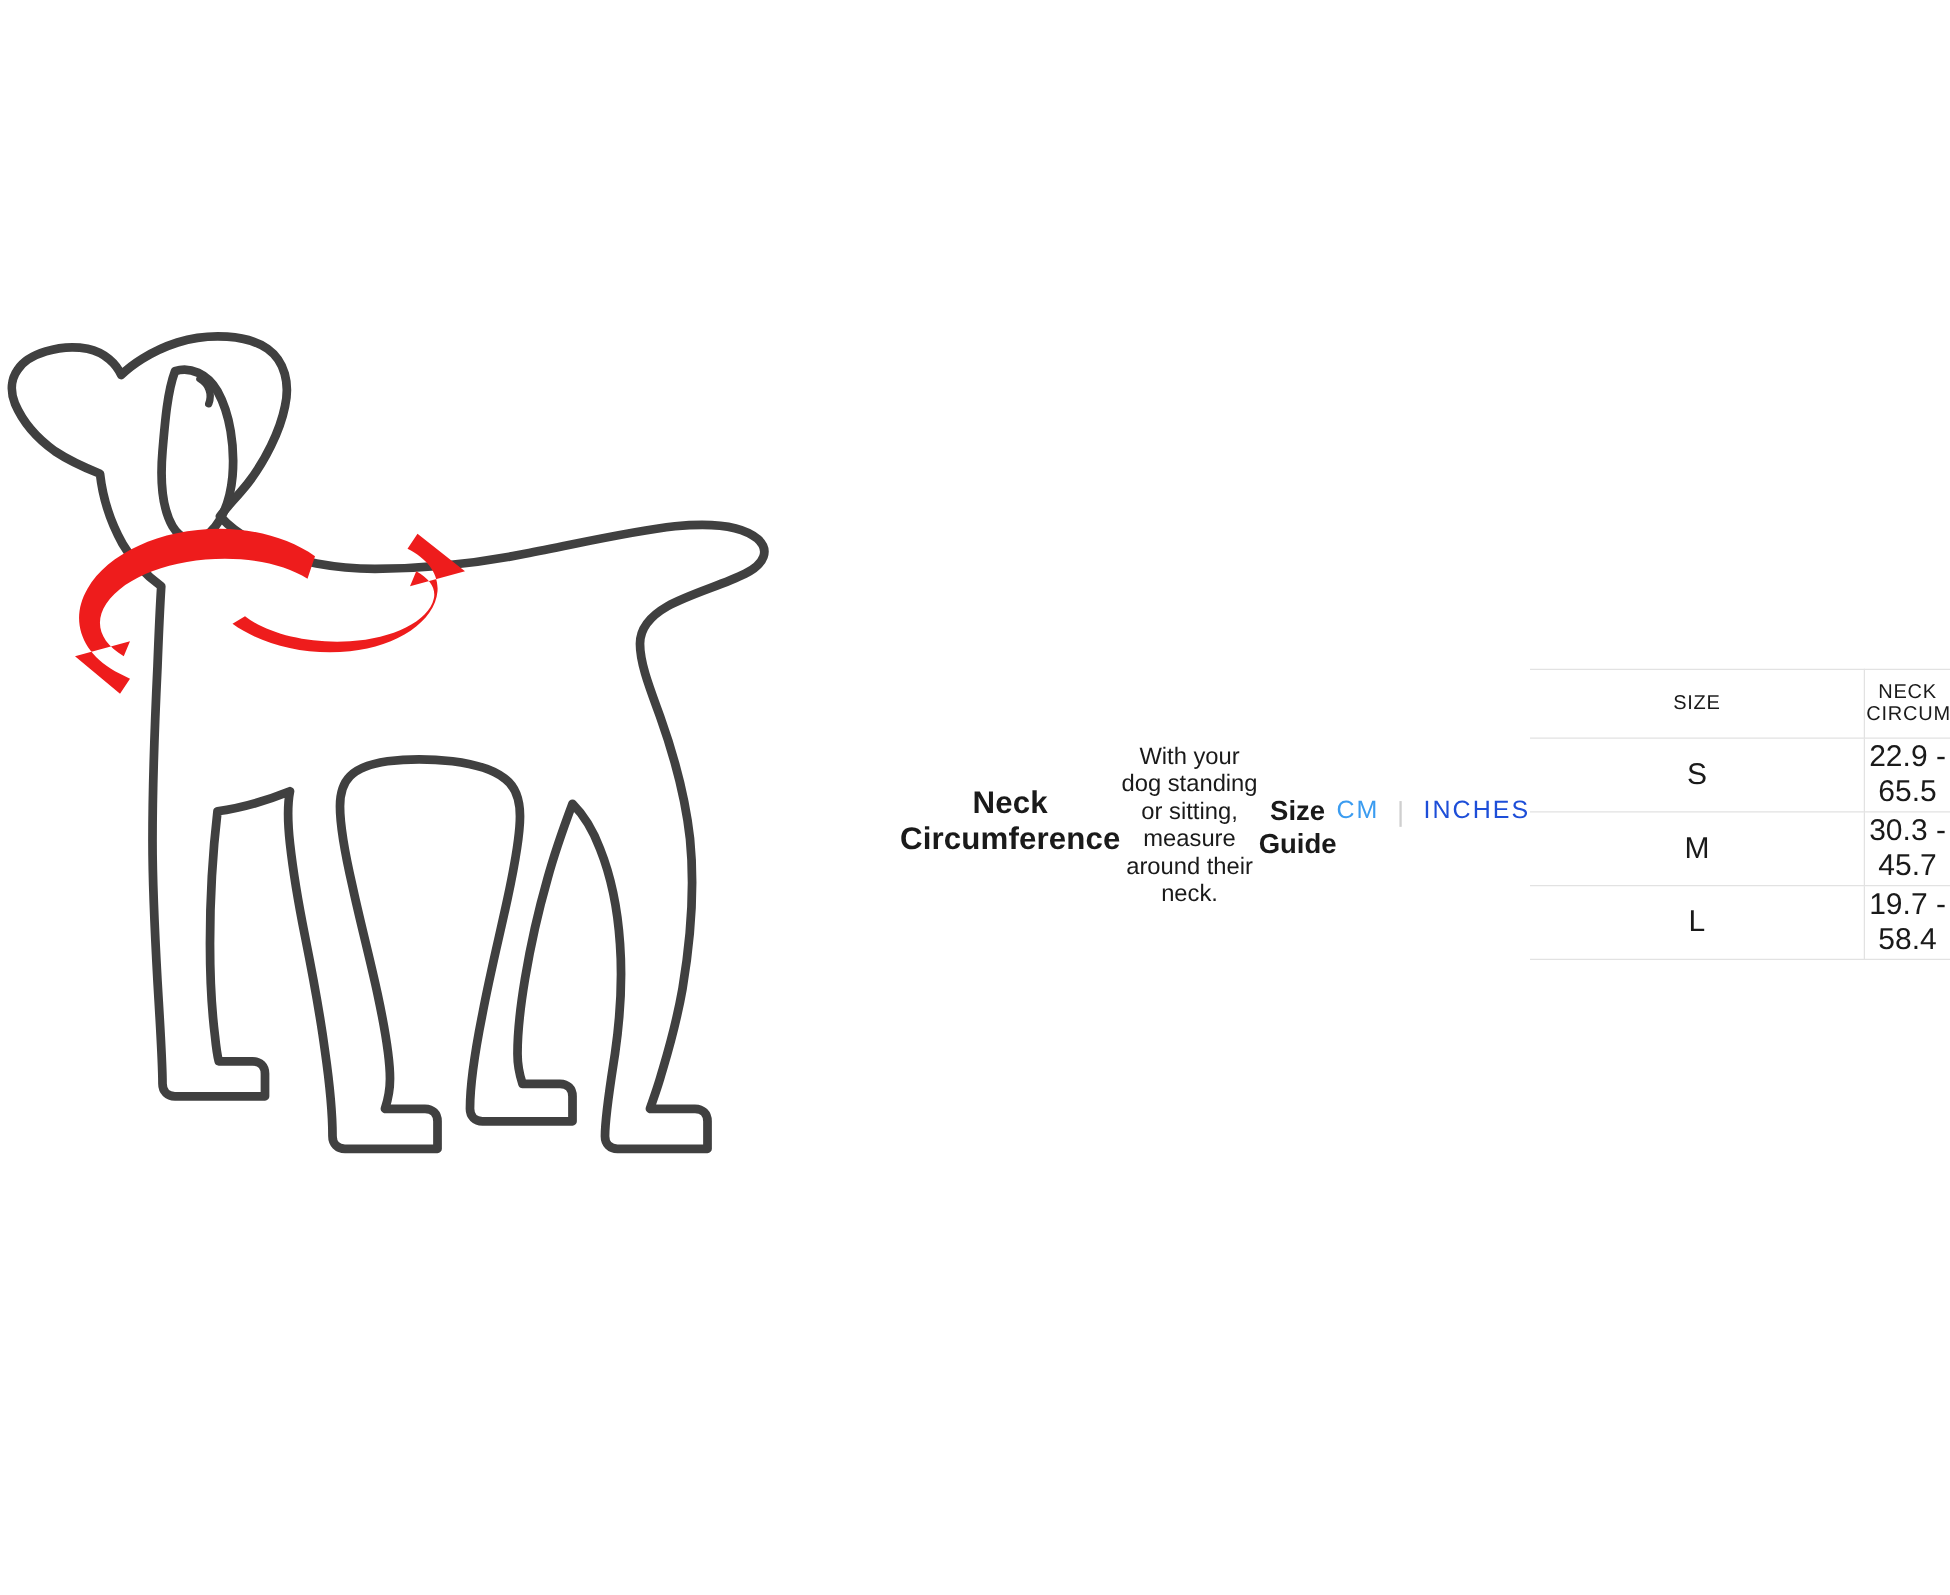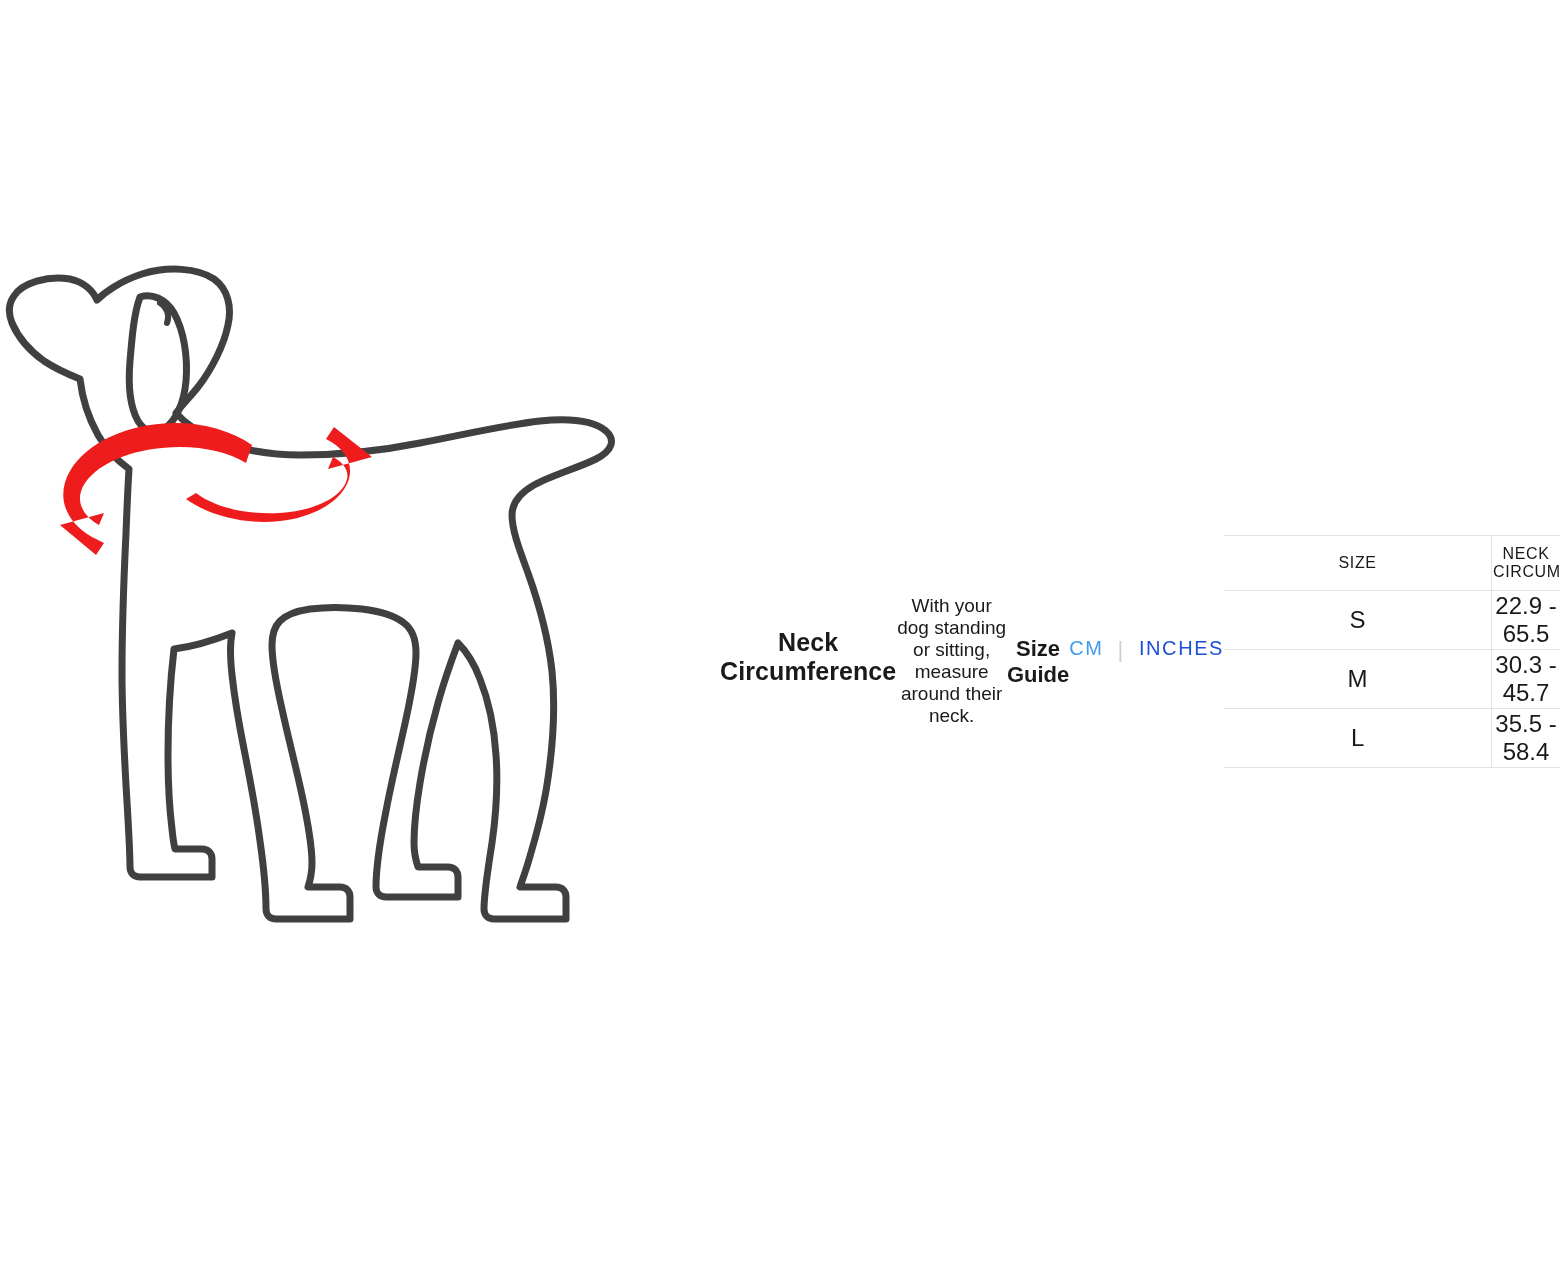--- a/index.html
+++ b/index.html
@@ -265,18 +265,18 @@
       <tr>
         <td>S</td>
         <td>22.9 - 65.5</td>
       </tr>
       <tr>
         <td>M</td>
         <td>30.3 - 45.7</td>
       </tr>
       <tr>
         <td>L</td>
-        <td>35.5 - 58.4</td>
+        <td>19.7 - 58.4</td>
       </tr>
     </tbody>
   </table>
 
 </div>
 
 </body></html>

